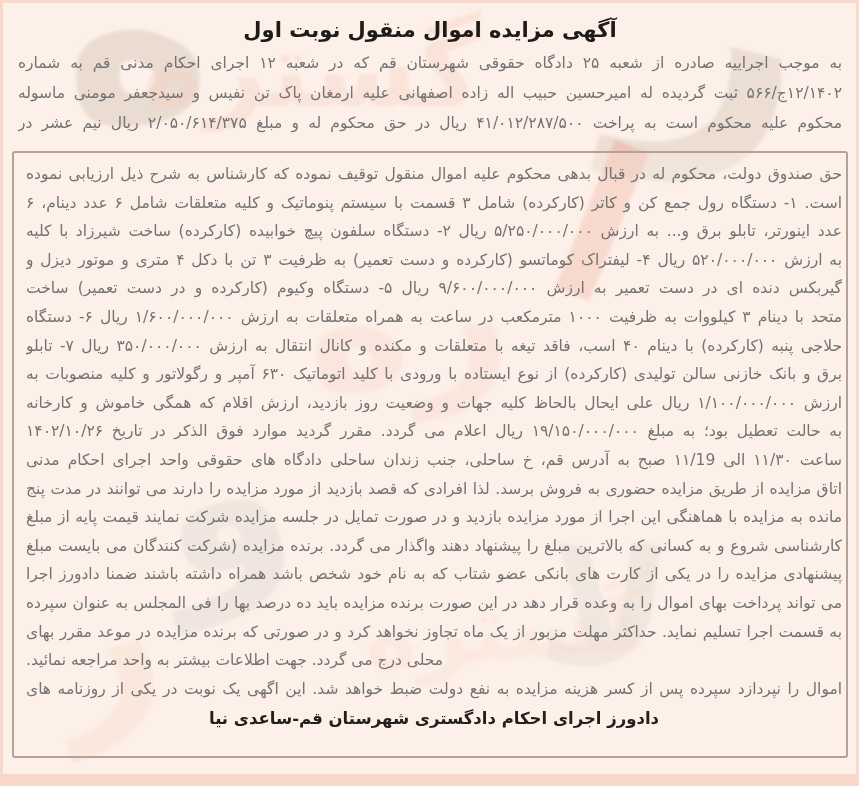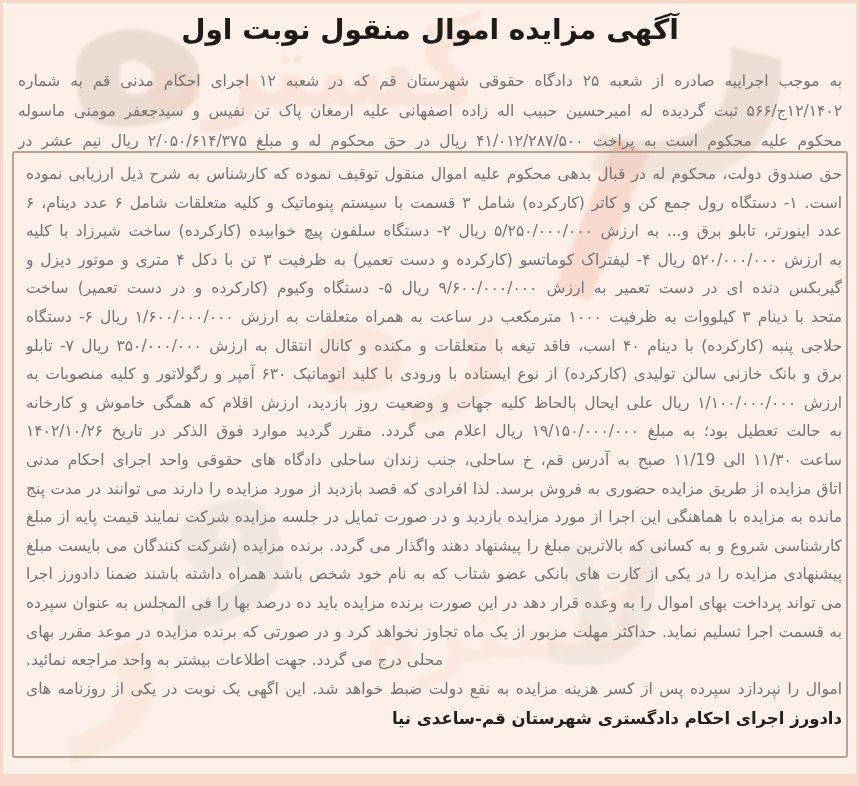--- a/index.html
+++ b/index.html
@@ -38,24 +38,24 @@
   }
   .notice-header {
     position: absolute;
     top: 12px;
     left: 15px;
     right: 14px;
   }
   .notice-title {
     text-align: center;
     font-weight: bold;
-    font-size: 28px;
+    font-size: 21px;
     line-height: 30px;
     color: #1d1a17;
-    margin-bottom: 21px;
+    margin-bottom: 3px;
   }
   .jline {
     direction: rtl;
     text-align: justify;
     text-align-last: justify;
     font-size: 15.5px;
     color: #737373;
     height: 30px;
     line-height: 30px;
     overflow: hidden;
@@ -74,21 +74,21 @@
   }
   .notice-body-box .jline {
     height: 28.6px;
     line-height: 28.6px;
   }
   .jline.flush-left {
     text-align-last: left;
   }
   .signature {
     direction: rtl;
-    text-align: right;
+    text-align: center;
     font-weight: bold;
     font-size: 16.5px;
     color: #231f1c;
     height: 31px;
     line-height: 31px;
   }
 </style>
 </head>
 <body>
 

